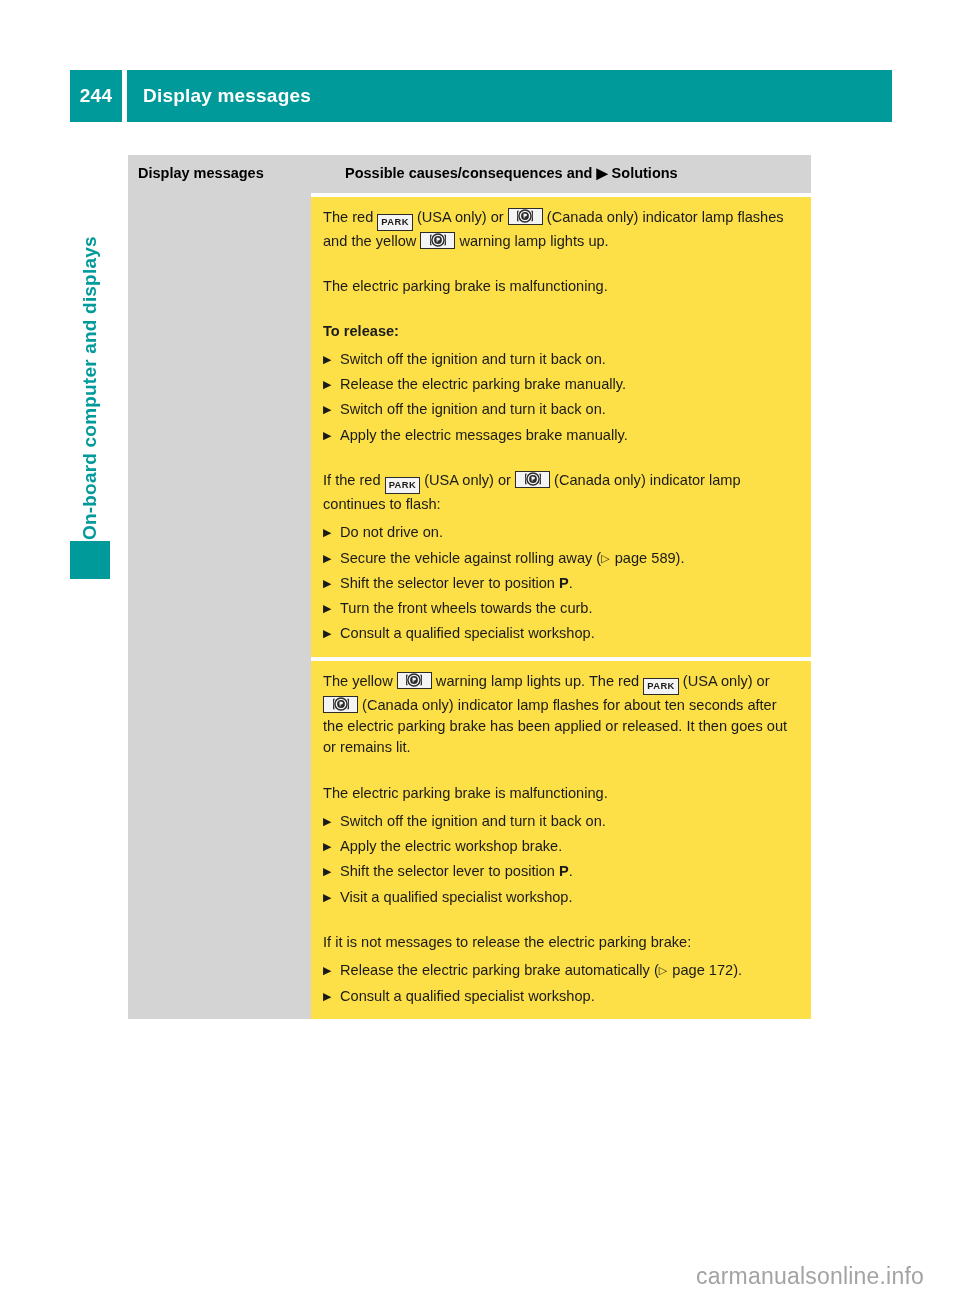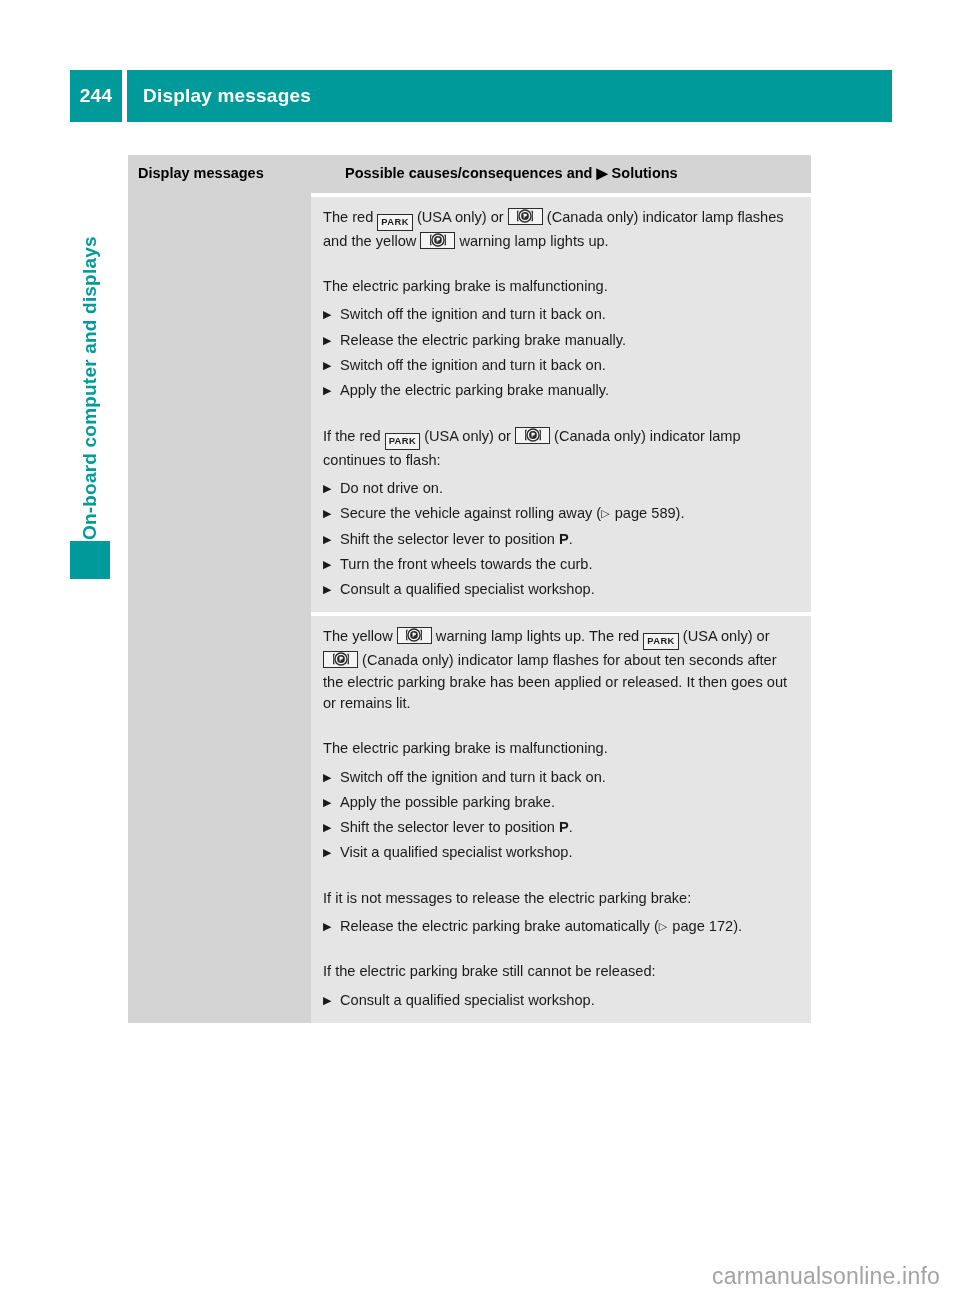--- a/index.html
+++ b/index.html
@@ -114,21 +114,21 @@
     width: 100%;
     align-items: stretch;
   }
   .col-left {
     width: 183px;
     flex: 0 0 183px;
     background: #d4d4d4;
   }
   .col-right {
     flex: 1 1 auto;
-    background: #e5e5e5;
+    background: #fde047;
   }
   .tbl-head .col-left,
   .tbl-head .col-right {
     background: #d4d4d4;
   }
   .tbl-head .col-left {
     padding: 9px 12px 10px 10px;
   }
   .tbl-head .col-right {
     padding: 9px 0 10px 12px;
@@ -223,21 +223,21 @@
   }
   .tt-pbrake svg { display: block; margin: auto; }
 
   
   #watermark {
     position: absolute;
     left: 0;
     right: 0;
     bottom: 12px;
     text-align: right;
-    padding-right: 20px;
+    padding-right: 36px;
     font-size: 23px;
     color: #a3a3a3;
     letter-spacing: 0.2px;
   }
 </style>
 </head>
 <body>
 
 <div id="page-header">
   <div class="hdr-pagenum">244</div>
@@ -281,24 +281,25 @@
               <path d="M15.1 2.2 C 16.2 4.4 16.2 9.6 15.1 11.8" fill="none" stroke="#2b2b2b" stroke-width="1.4" stroke-linecap="round"></path>
             </svg></span> (Canada only) indicator lamp flashes and the yellow <span class="tt tt-pbrake"><svg width="16" height="14" viewBox="0 0 16 14" aria-hidden="true">
               <circle cx="8" cy="7" r="6.1" fill="none" stroke="#2b2b2b" stroke-width="1.5"></circle>
               <circle cx="8" cy="7" r="3.9" fill="#2b2b2b"></circle>
               <path d="M6.7 4.7h1.9a1.35 1.35 0 0 1 0 2.7H6.7V4.7z" fill="#f4f4f4"></path>
               <rect x="6.7" y="4.7" width="0.85" height="4.6" fill="#f4f4f4"></rect>
               <path d="M0.9 2.2 C -0.2 4.4 -0.2 9.6 0.9 11.8" fill="none" stroke="#2b2b2b" stroke-width="1.4" stroke-linecap="round"></path>
               <path d="M15.1 2.2 C 16.2 4.4 16.2 9.6 15.1 11.8" fill="none" stroke="#2b2b2b" stroke-width="1.4" stroke-linecap="round"></path>
             </svg></span> warning lamp lights up.</div>
         <div class="p gap-above">The electric parking brake is malfunctioning.</div>
+        <div class="p bold gap-above">To release:</div>
         <div class="li"><span class="bullet">▶</span><span>Switch off the ignition and turn it back on.</span></div>
         <div class="li"><span class="bullet">▶</span><span>Release the electric parking brake manually.</span></div>
         <div class="li"><span class="bullet">▶</span><span>Switch off the ignition and turn it back on.</span></div>
-        <div class="li"><span class="bullet">▶</span><span>Apply the electric parking brake manually.</span></div>
+        <div class="li"><span class="bullet">▶</span><span>Apply the electric messages brake manually.</span></div>
         <div class="p gap-above">If the red <span class="tt tt-park">PARK</span> (USA only) or <span class="tt tt-pbrake"><svg width="16" height="14" viewBox="0 0 16 14" aria-hidden="true">
               <circle cx="8" cy="7" r="6.1" fill="none" stroke="#2b2b2b" stroke-width="1.5"></circle>
               <circle cx="8" cy="7" r="3.9" fill="#2b2b2b"></circle>
               <path d="M6.7 4.7h1.9a1.35 1.35 0 0 1 0 2.7H6.7V4.7z" fill="#f4f4f4"></path>
               <rect x="6.7" y="4.7" width="0.85" height="4.6" fill="#f4f4f4"></rect>
               <path d="M0.9 2.2 C -0.2 4.4 -0.2 9.6 0.9 11.8" fill="none" stroke="#2b2b2b" stroke-width="1.4" stroke-linecap="round"></path>
               <path d="M15.1 2.2 C 16.2 4.4 16.2 9.6 15.1 11.8" fill="none" stroke="#2b2b2b" stroke-width="1.4" stroke-linecap="round"></path>
             </svg></span> (Canada only) indicator lamp continues to flash:</div>
         <div class="li"><span class="bullet">▶</span><span>Do not drive on.</span></div>
         <div class="li"><span class="bullet">▶</span><span>Secure the vehicle against rolling away (<span class="xref-arrow">▷</span> page 589).</span></div>
@@ -326,25 +327,24 @@
             </svg></span> warning lamp lights up. The red <span class="tt tt-park">PARK</span> (USA only) or <span class="tt tt-pbrake"><svg width="16" height="14" viewBox="0 0 16 14" aria-hidden="true">
               <circle cx="8" cy="7" r="6.1" fill="none" stroke="#2b2b2b" stroke-width="1.5"></circle>
               <circle cx="8" cy="7" r="3.9" fill="#2b2b2b"></circle>
               <path d="M6.7 4.7h1.9a1.35 1.35 0 0 1 0 2.7H6.7V4.7z" fill="#f4f4f4"></path>
               <rect x="6.7" y="4.7" width="0.85" height="4.6" fill="#f4f4f4"></rect>
               <path d="M0.9 2.2 C -0.2 4.4 -0.2 9.6 0.9 11.8" fill="none" stroke="#2b2b2b" stroke-width="1.4" stroke-linecap="round"></path>
               <path d="M15.1 2.2 C 16.2 4.4 16.2 9.6 15.1 11.8" fill="none" stroke="#2b2b2b" stroke-width="1.4" stroke-linecap="round"></path>
             </svg></span> (Canada only) indicator lamp flashes for about ten seconds after the electric parking brake has been applied or released. It then goes out or remains lit.</div>
         <div class="p gap-above">The electric parking brake is malfunctioning.</div>
         <div class="li"><span class="bullet">▶</span><span>Switch off the ignition and turn it back on.</span></div>
-        <div class="li"><span class="bullet">▶</span><span>Apply the possible parking brake.</span></div>
+        <div class="li"><span class="bullet">▶</span><span>Apply the electric workshop brake.</span></div>
         <div class="li"><span class="bullet">▶</span><span>Shift the selector lever to position <span class="b">P</span>.</span></div>
         <div class="li"><span class="bullet">▶</span><span>Visit a qualified specialist workshop.</span></div>
         <div class="p gap-above">If it is not messages to release the electric parking brake:</div>
         <div class="li"><span class="bullet">▶</span><span>Release the electric parking brake automatically (<span class="xref-arrow">▷</span> page 172).</span></div>
-        <div class="p gap-above">If the electric parking brake still cannot be released:</div>
         <div class="li"><span class="bullet">▶</span><span>Consult a qualified specialist workshop.</span></div>
       </div>
   </div>
 
 </div>
 
 <div id="watermark">carmanualsonline.info</div>
 
 </body></html>

